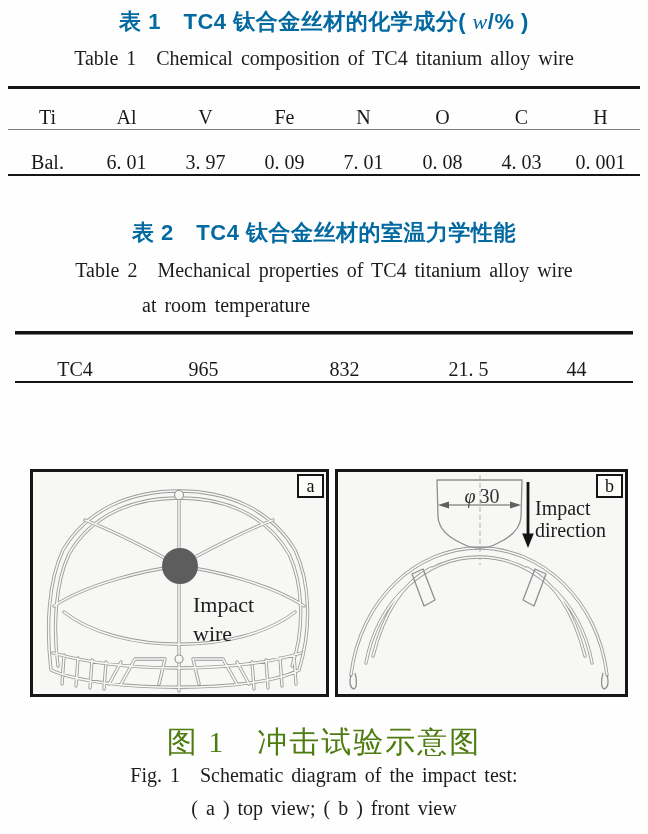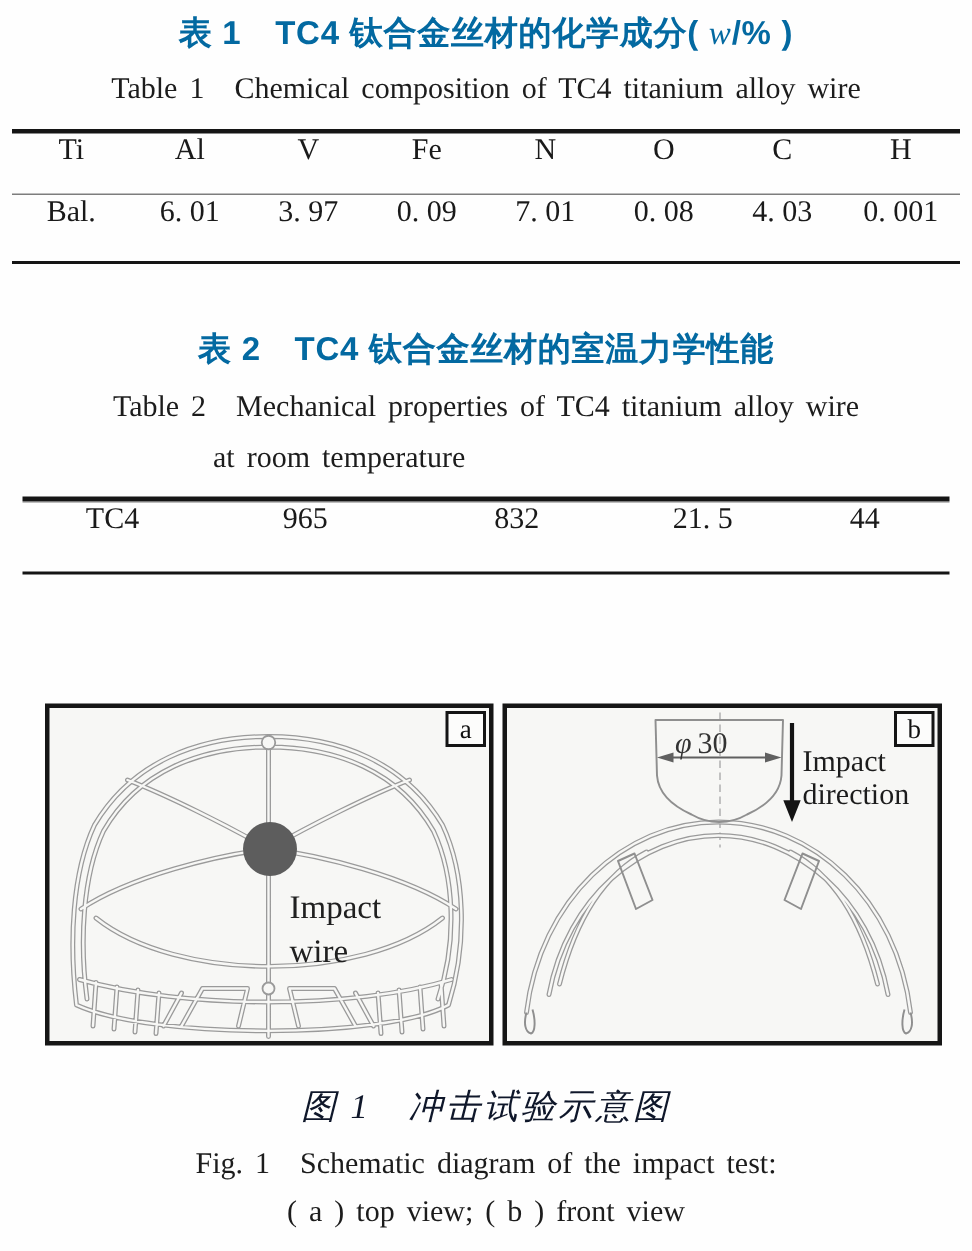--- a/index.html
+++ b/index.html
@@ -14,21 +14,21 @@
     font-family:"Liberation Sans","DejaVu Sans",sans-serif;
     font-weight:bold;font-size:22px;letter-spacing:.5px;color:#0369a1;
   }
   .en-cap{font-size:20px;word-spacing:3px;color:#1c1c1c;}
   .var{font-style:italic;font-family:"Liberation Serif","DejaVu Serif",serif;font-weight:normal;}
   
   .sci-table{position:absolute;}
   .rule{width:100%;background:#151515;}
   .rule.thick{height:2.6px;}
   .rule.thin{height:1.3px;background:#7d7d7d;}
-  .trow{display:flex;align-items:flex-start;width:100%;}
+  .trow{display:flex;align-items:flex-end;width:100%;}
   .trow .cell{text-align:center;font-size:20px;white-space:nowrap;}
   .tbl1 .cell{flex:1;}
   .t2c1{width:120px;}.t2c2{width:137px;}.t2c3{width:145px;}.t2c4{width:103px;}.t2c5{width:113px;}
   sub.sb{font-size:66%;font-style:normal;vertical-align:baseline;position:relative;top:.38em;letter-spacing:0;}
   
   .panel{
     position:absolute;top:469px;height:228px;background:#f7f7f5;
     border:3px solid #161616;box-sizing:border-box;
   }
   .panel svg{position:absolute;left:0;top:0;}
@@ -39,21 +39,21 @@
   .tag-box{
     position:absolute;top:2px;right:2px;width:27px;height:24px;
     border:2.2px solid #141414;background:#fcfcfb;box-sizing:border-box;
     display:flex;align-items:center;justify-content:center;
     font-size:18px;line-height:1;color:#111;
   }
   .fig-label{position:absolute;font-size:22px;line-height:29px;color:#202020;}
   .dir-label{position:absolute;font-size:20px;line-height:22px;color:#1c1c1c;}
   .phi-label{position:absolute;font-size:20px;color:#333;white-space:nowrap;}
   .phi-label .sym{font-style:italic;margin-right:4px;}
-  .zh-figcap{font-size:23px;font-style:italic;color:#0f172a;letter-spacing:2px;}
+  .zh-figcap{font-size:30px;color:#4d7c0f;letter-spacing:2px;}
 </style>
 </head>
 <body>
 
 <div class="page">
 
   <div class="abs ctr zh-title" style="top:7px;"><span>表 1　TC4 钛合金丝材的化学成分( </span><span class="var">w</span><span>/% )</span></div>
   <div class="abs ctr en-cap" style="top:45px;">Table 1　Chemical composition of TC4 titanium alloy wire</div>
 
   <div class="sci-table tbl1" style="left:8px;top:86px;width:632px;">
@@ -157,21 +157,21 @@
         <line x1="108" y1="33" x2="176" y2="33" stroke-width="1.2"></line>
         <polygon points="100,33 111,29.6 111,36.4" stroke="none"></polygon>
         <polygon points="183,33 172,29.6 172,36.4" stroke="none"></polygon>
       </g>
 
       <g>
         <line x1="190" y1="10" x2="190" y2="63" stroke="#141414" stroke-width="2.8"></line>
         <polygon points="190,76 184.2,61.5 195.8,61.5" fill="#141414"></polygon>
       </g>
     </svg>
-    <div class="phi-label" style="left:112px;top:13px;width:64px;text-align:left;"><span class="sym">φ</span><span>30</span></div>
+    <div class="phi-label" style="left:112px;top:13px;width:64px;text-align:center;"><span class="sym">φ</span><span>30</span></div>
     <div class="dir-label" style="left:197px;top:25px;">
       <div>Impact</div>
       <div>direction</div>
     </div>
     <div class="tag-box">b</div>
   </div>
 
   <div class="abs ctr zh-figcap" style="top:722px;">图 1　冲击试验示意图</div>
   <div class="abs ctr en-cap" style="top:762px;">Fig. 1　Schematic diagram of the impact test:</div>
   <div class="abs ctr en-cap" style="top:797px;">( a ) top view; ( b ) front view</div>

